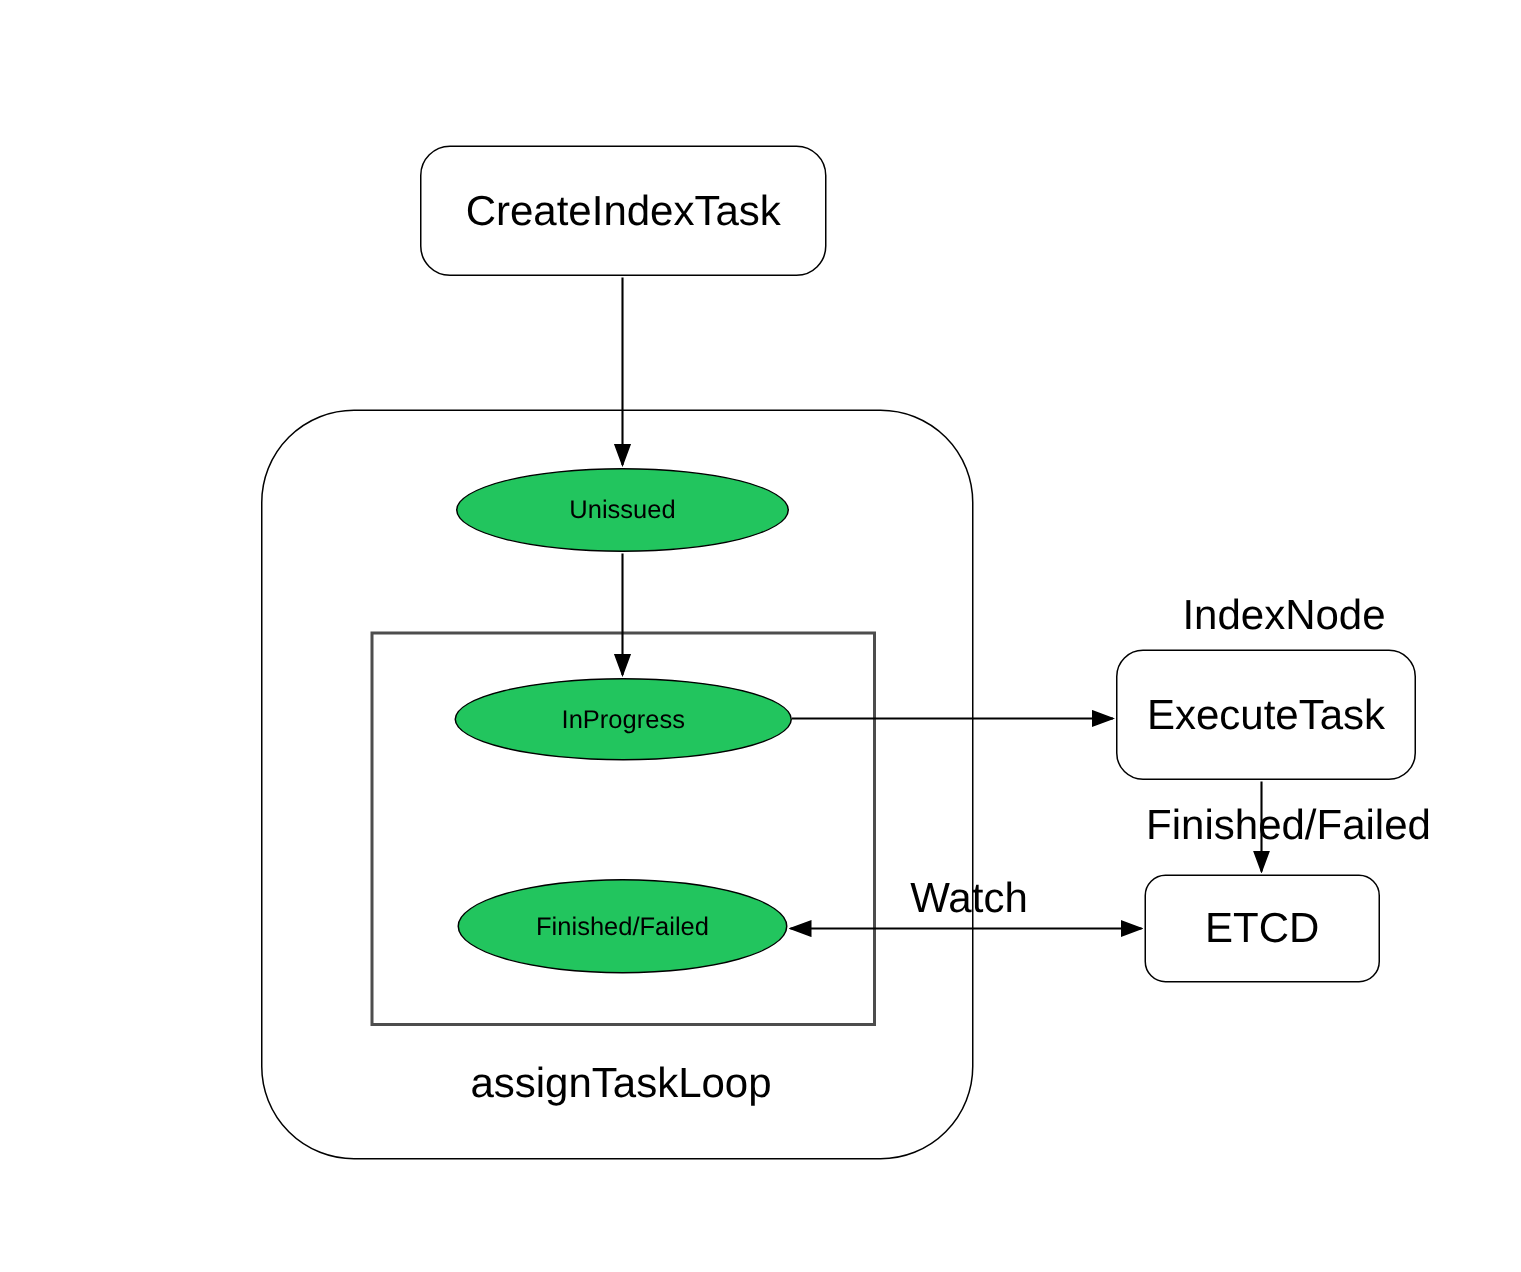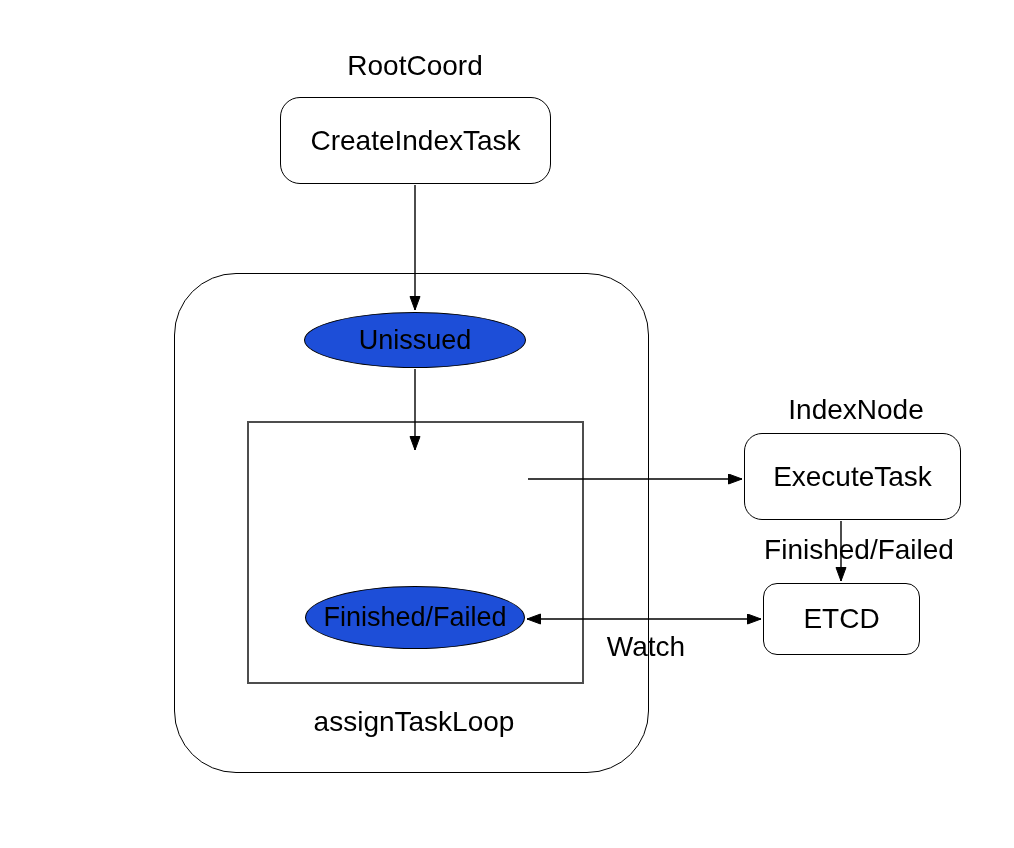--- a/index.html
+++ b/index.html
@@ -28,25 +28,25 @@
     justify-content: center;
     font-size: 28px;
     white-space: nowrap;
   }
   
   .ellipse {
     position: absolute;
     box-sizing: border-box;
     border: 1.4px solid #000000;
     border-radius: 50%;
-    background: #1d4ed8;
+    background: #22c55e;
     display: flex;
     align-items: center;
     justify-content: center;
-    font-size: 27px;
+    font-size: 17px;
     white-space: nowrap;
   }
   
   .container-outer {
     position: absolute;
     left: 174px;
     top: 273px;
     width: 475px;
     height: 500px;
     box-sizing: border-box;
@@ -84,46 +84,46 @@
   #arrows line {
     stroke: #000000;
     stroke-width: 1.4;
   }
 </style>
 </head>
 <body>
 
 <div id="canvas">
 
-  <div class="lbl" style="left:415px; top:66px;">RootCoord</div>
 
   <div class="node" style="left:280px; top:97px; width:271px; height:87px;border-radius:20px;">CreateIndexTask</div>
 
   <div class="container-outer"></div>
 
 
   <div class="container-inner"></div>
 
   <div class="lbl" style="left:414px; top:722px;">assignTaskLoop</div>
 
   <div class="ellipse" style="left:304px; top:312px; width:222px; height:56px;">Unissued</div>
 
+  <div class="ellipse" style="left:303px; top:452px; width:225px; height:55px;">InProgress</div>
 
   <div class="ellipse" style="left:305px; top:586px; width:220px; height:63px;">Finished/Failed</div>
 
   <div class="lbl" style="left:856px; top:410px;">IndexNode</div>
 
-  <div class="node" style="left:744px; top:433px; width:217px; height:87px;">ExecuteTask</div>
+  <div class="node" style="left:744px; top:433px; width:200px; height:87px;">ExecuteTask</div>
 
   <div class="node" style="left:763px; top:583px; width:157px; height:72px; border-radius:14px;">ETCD</div>
 
 
   <div class="lbl" style="left:859px; top:550px;">Finished/Failed</div>
 
-  <div class="lbl" style="left:646px; top:599px;margin-top:48px;">Watch</div>
+  <div class="lbl" style="left:646px; top:599px;">Watch</div>
 
   <svg id="arrows" viewBox="0 0 1014 848" xmlns="http://www.w3.org/2000/svg">
     <defs>
       <marker id="ah" markerUnits="userSpaceOnUse" markerWidth="15" markerHeight="12" refX="14" refY="5.5" orient="auto-start-reverse">
         <path d="M0.5,0.5 L14,5.5 L0.5,10.5 Z" fill="#000000" stroke="#000000" stroke-width="1"></path>
       </marker>
     </defs>
     <line x1="415" y1="185" x2="415" y2="310" marker-end="url(#ah)"></line>
     <line x1="415" y1="369" x2="415" y2="450" marker-end="url(#ah)"></line>
     <line x1="528" y1="479" x2="742" y2="479" marker-end="url(#ah)"></line>

